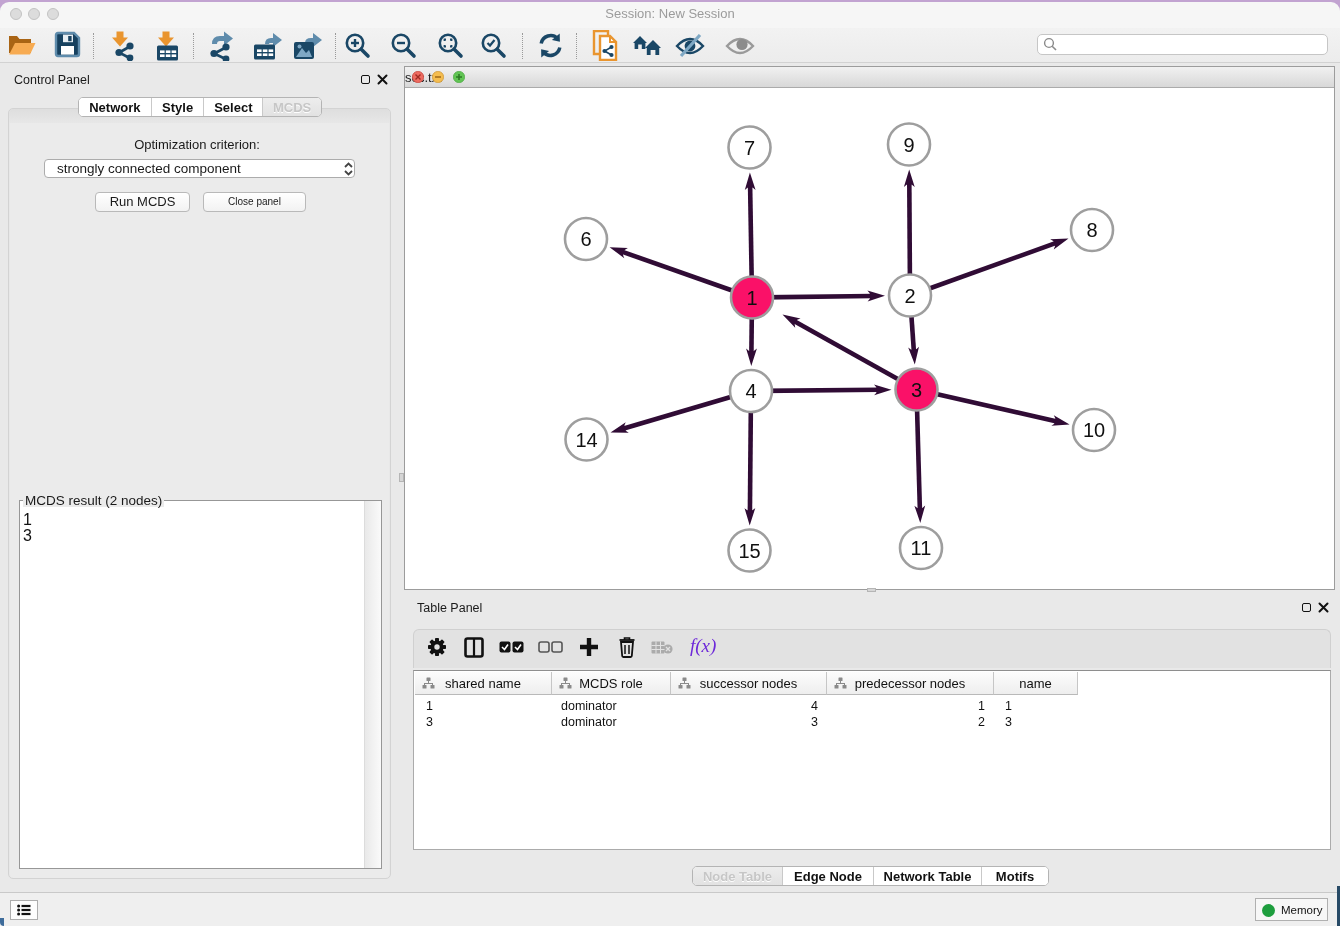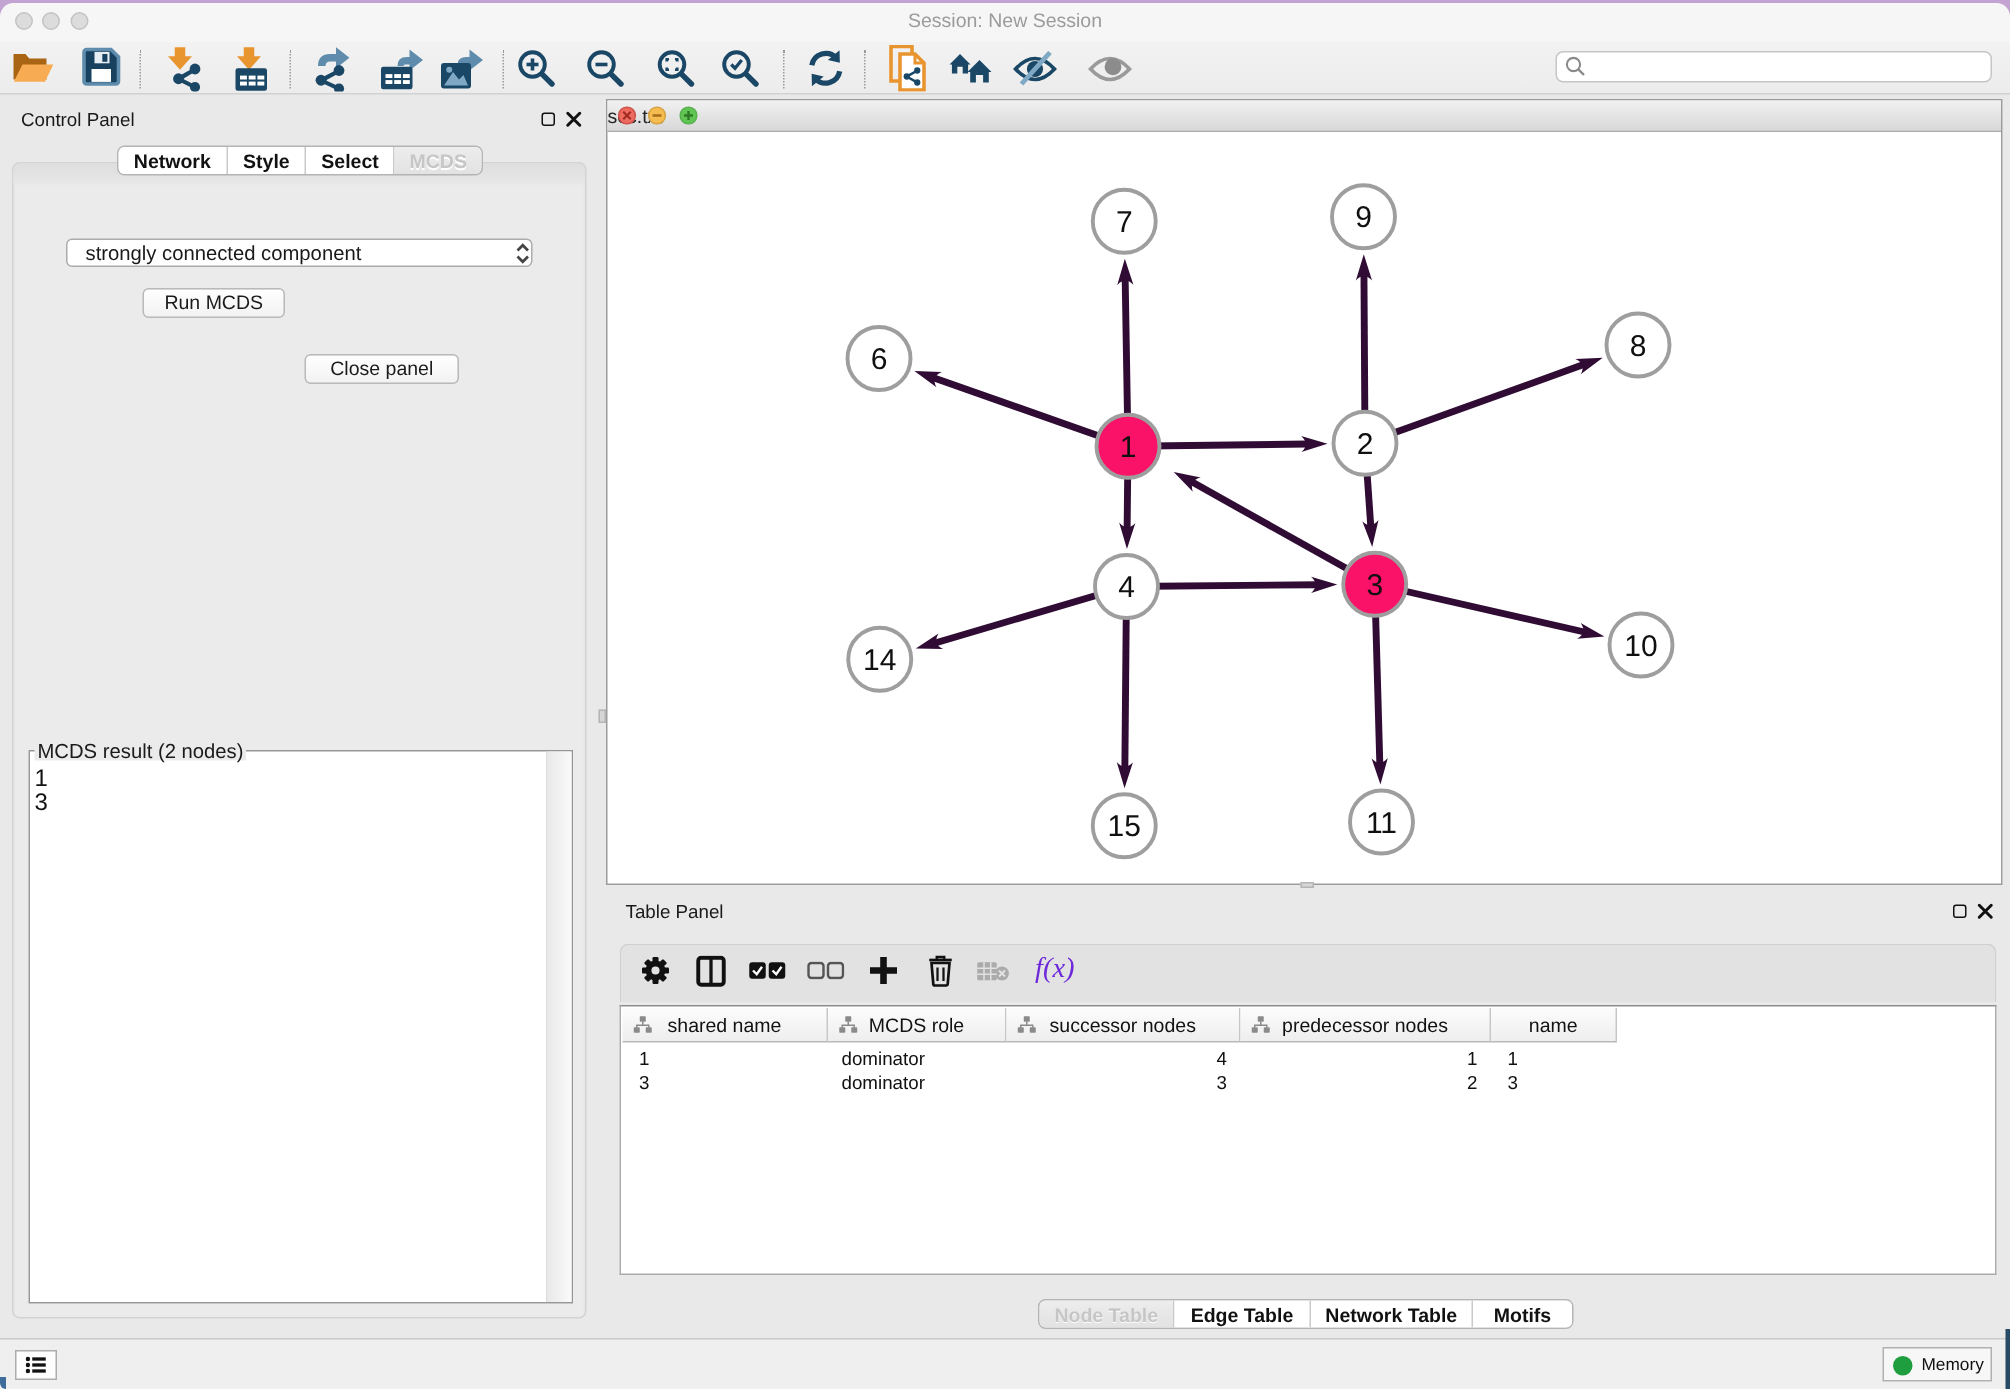--- a/index.html
+++ b/index.html
@@ -185,30 +185,31 @@
   <div class="abs" style="left:8px;top:44px;width:383px;height:771px;background:#EBEBEB;border:1px solid #D3D3D3;border-radius:5px;box-shadow:inset 0 1px 2px rgba(0,0,0,0.06);"></div>
   <div class="abs" style="left:9px;top:45px;width:381px;height:14px;background:linear-gradient(#DEDEDE,#E7E7E7);border-radius:5px 5px 0 0;"></div>
 
   <div class="abs" style="left:78px;top:33px;width:244px;height:20px;display:flex;border:1px solid #B4B4B4;border-radius:5px;background:#FFF;overflow:hidden;font-size:13px;font-weight:bold;">
     <div style="width:73px;border-right:1px solid #C9C9C9;display:flex;align-items:center;justify-content:center;background:#FFF;color:#111;">Network</div>
     <div style="width:53px;border-right:1px solid #C9C9C9;display:flex;align-items:center;justify-content:center;background:#FFF;color:#111;">Style</div>
     <div style="width:59px;border-right:1px solid #C9C9C9;display:flex;align-items:center;justify-content:center;background:#FFF;color:#111;">Select</div>
     <div style="width:58px;display:flex;align-items:center;justify-content:center;background:linear-gradient(#EDEDED,#E2E2E2);color:#C6C6C6;text-shadow:0 1px 0 #FFF;">MCDS</div>
   </div>
 
+  <div class="abs" style="left:0;top:73px;width:394px;text-align:center;font-size:13px;color:#1A1A1A;">Optimization criterion:</div>
 
   <div class="abs" style="left:44px;top:95px;width:311px;height:19px;background:#FFF;border:1px solid #ACACAC;border-radius:4px;"></div>
   <div class="abs" style="left:57px;top:97px;font-size:13.5px;color:#1A1A1A;">strongly connected component</div>
   <svg class="abs" style="left:343px;top:98px" width="11" height="14" viewBox="0 0 11 14">
     <path d="M2 5 L5.5 1.5 L9 5" fill="none" stroke="#444" stroke-width="1.8"></path>
       <path d="M2 9 L5.5 12.5 L9 9" fill="none" stroke="#444" stroke-width="1.8"></path>
   </svg>
 
   <div class="abs" style="left:95px;top:128px;width:95px;height:20px;background:linear-gradient(#FFFFFF,#F2F2F2);border:1px solid #B9B9B9;border-radius:4px;text-align:center;line-height:18px;font-size:13px;color:#1A1A1A;">Run MCDS</div>
-  <div class="abs" style="left:203px;top:128px;width:103px;height:20px;background:linear-gradient(#FFFFFF,#F2F2F2);border:1px solid #B9B9B9;border-radius:4px;text-align:center;line-height:18px;font-size:13px;color:#1A1A1A;margin-top:44px;">Close panel</div>
+  <div class="abs" style="left:203px;top:128px;width:103px;height:20px;background:linear-gradient(#FFFFFF,#F2F2F2);border:1px solid #B9B9B9;border-radius:4px;text-align:center;line-height:18px;font-size:10px;color:#1A1A1A;">Close panel</div>
 
   <div class="abs" style="left:19px;top:436px;width:363px;height:369px;background:#FFF;border:1px solid #979797;"></div>
   <div class="abs" style="left:364px;top:437px;width:17px;height:367px;background:linear-gradient(90deg,#E9E9E9,#FAFAFA);border-left:1px solid #DCDCDC;"></div>
   <div class="abs" style="left:23px;top:430px;font-size:13.5px;line-height:13px;color:#1A1A1A;background:#EBEBEB;padding:0 2px;">MCDS result (2 nodes)</div>
   <div class="abs" style="left:23px;top:448px;font-size:16px;color:#111;line-height:16px;">1<br>3</div>
 </div>
 
 <div class="abs" id="net" style="left:404px;top:66px;width:931px;height:524px;border:1px solid #9C9C9C;background:#FFF;">
   <div class="abs" style="left:0;top:0;width:929px;height:21px;background:linear-gradient(#F1F1F1,#D8D8D8);border-bottom:1px solid #ABABAB;"></div>
   <div class="abs" style="left:0;top:3px;width:929px;text-align:left;font-size:13px;color:#222;">scc.txt</div>
@@ -422,21 +423,21 @@
         <div style="width:137px;padding-left:11px;">3</div>
         <div style="width:119px;padding-left:9px;">dominator</div>
         <div style="width:156px;text-align:right;padding-right:9px;">3</div>
         <div style="width:167px;text-align:right;padding-right:9px;">2</div>
         <div style="width:84px;padding-left:11px;">3</div>
       </div>
   </div>
 
   <div class="abs" style="left:288px;top:274px;width:357px;height:20px;display:flex;border:1px solid #B4B4B4;border-radius:5px;background:#FFF;overflow:hidden;font-size:13px;font-weight:bold;">
     <div style="width:90px;border-right:1px solid #C9C9C9;display:flex;align-items:center;justify-content:center;background:linear-gradient(#EDEDED,#E2E2E2);color:#C6C6C6;text-shadow:0 1px 0 #FFF;">Node Table</div>
-    <div style="width:91px;border-right:1px solid #C9C9C9;display:flex;align-items:center;justify-content:center;background:#FFF;color:#111;">Edge Table</div>
+    <div style="width:91px;border-right:1px solid #C9C9C9;display:flex;align-items:center;justify-content:center;background:#FFF;color:#111;">Edge Node</div>
     <div style="width:108px;border-right:1px solid #C9C9C9;display:flex;align-items:center;justify-content:center;background:#FFF;color:#111;">Network Table</div>
     <div style="width:66px;display:flex;align-items:center;justify-content:center;background:#FFF;color:#111;">Motifs</div>
   </div>
 </div>
 
 <div class="abs" id="status" style="left:0;top:892px;width:1340px;height:34px;background:#EFEFEF;border-top:1px solid #C9C9C9;">
   <div class="abs" style="left:10px;top:7px;width:28px;height:20px;background:#FDFDFD;border:1px solid #ADADAD;"></div>
   <svg class="abs" style="left:17px;top:11px" width="14" height="12" viewBox="0 0 14 12">
     <g fill="#111">
         <circle cx="1.6" cy="2" r="1.5"></circle>

